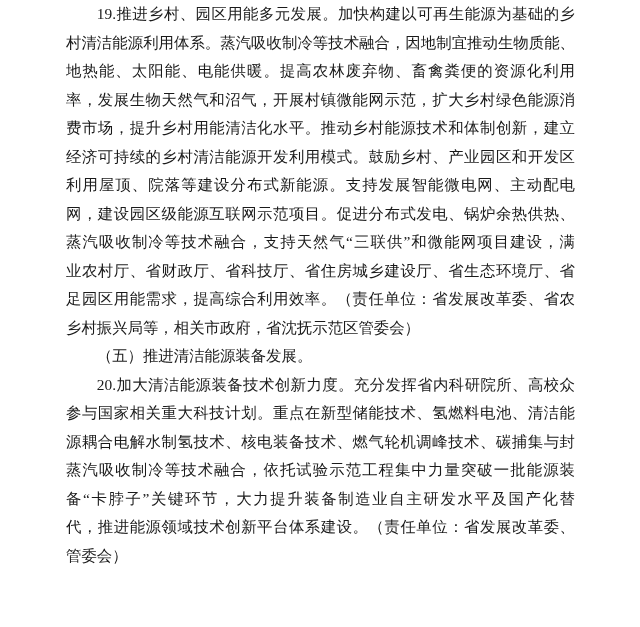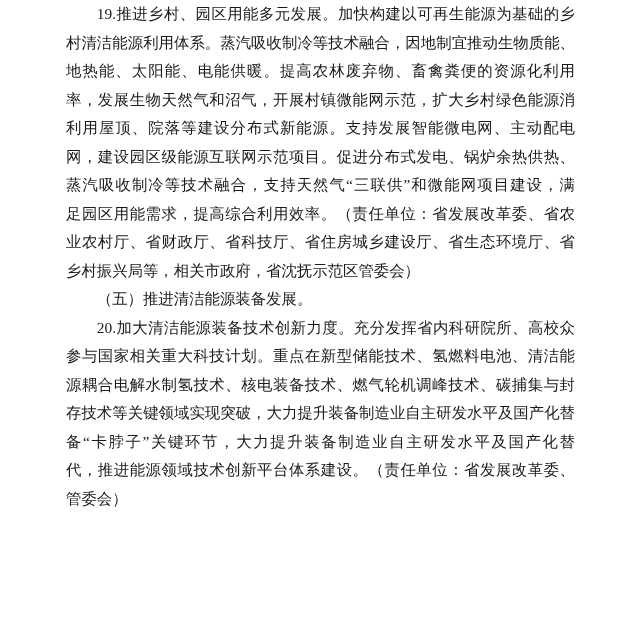--- a/index.html
+++ b/index.html
@@ -41,33 +41,35 @@
 </head>
 <body>
 
 <div class="page">
   <div class="content" id="doc" style="color: rgb(26, 26, 26);">
       <div class="paragraph">
         <div class="line indent justify">19.推进乡村、园区用能多元发展。加快构建以可再生能源为基础的乡</div>
         <div class="line justify">村清洁能源利用体系。蒸汽吸收制冷等技术融合，因地制宜推动生物质能、</div>
         <div class="line justify">地热能、太阳能、电能供暖。提高农林废弃物、畜禽粪便的资源化利用</div>
         <div class="line justify">率，发展生物天然气和沼气，开展村镇微能网示范，扩大乡村绿色能源消</div>
+        <div class="line justify">费市场，提升乡村用能清洁化水平。推动乡村能源技术和体制创新，建立</div>
+        <div class="line justify">经济可持续的乡村清洁能源开发利用模式。鼓励乡村、产业园区和开发区</div>
         <div class="line justify">利用屋顶、院落等建设分布式新能源。支持发展智能微电网、主动配电</div>
         <div class="line justify">网，建设园区级能源互联网示范项目。促进分布式发电、锅炉余热供热、</div>
         <div class="line justify">蒸汽吸收制冷等技术融合，支持天然气“三联供”和微能网项目建设，满</div>
+        <div class="line justify">业农村厅、省财政厅、省科技厅、省住房城乡建设厅、省生态环境厅、省</div>
         <div class="line justify">足园区用能需求，提高综合利用效率。（责任单位：省发展改革委、省农</div>
-        <div class="line justify">业农村厅、省财政厅、省科技厅、省住房城乡建设厅、省生态环境厅、省</div>
         <div class="line">乡村振兴局等，相关市政府，省沈抚示范区管委会）</div>
       </div>
       <div class="paragraph">
         <div class="line indent">（五）推进清洁能源装备发展。</div>
       </div>
       <div class="paragraph">
         <div class="line indent justify">20.加大清洁能源装备技术创新力度。充分发挥省内科研院所、高校众</div>
         <div class="line justify">参与国家相关重大科技计划。重点在新型储能技术、氢燃料电池、清洁能</div>
         <div class="line justify">源耦合电解水制氢技术、核电装备技术、燃气轮机调峰技术、碳捕集与封</div>
-        <div class="line justify">存技术等关键领域实现突破，大力提升装备制造业自主研发水平及国产化替</div>
+        <div class="line justify">蒸汽吸收制冷等技术融合，依托试验示范工程集中力量突破一批能源装</div>
         <div class="line justify">备“卡脖子”关键环节，大力提升装备制造业自主研发水平及国产化替</div>
         <div class="line justify">代，推进能源领域技术创新平台体系建设。（责任单位：省发展改革委、</div>
         <div class="line">管委会）</div>
       </div>
     </div>
 </div>
 
 </body></html>

